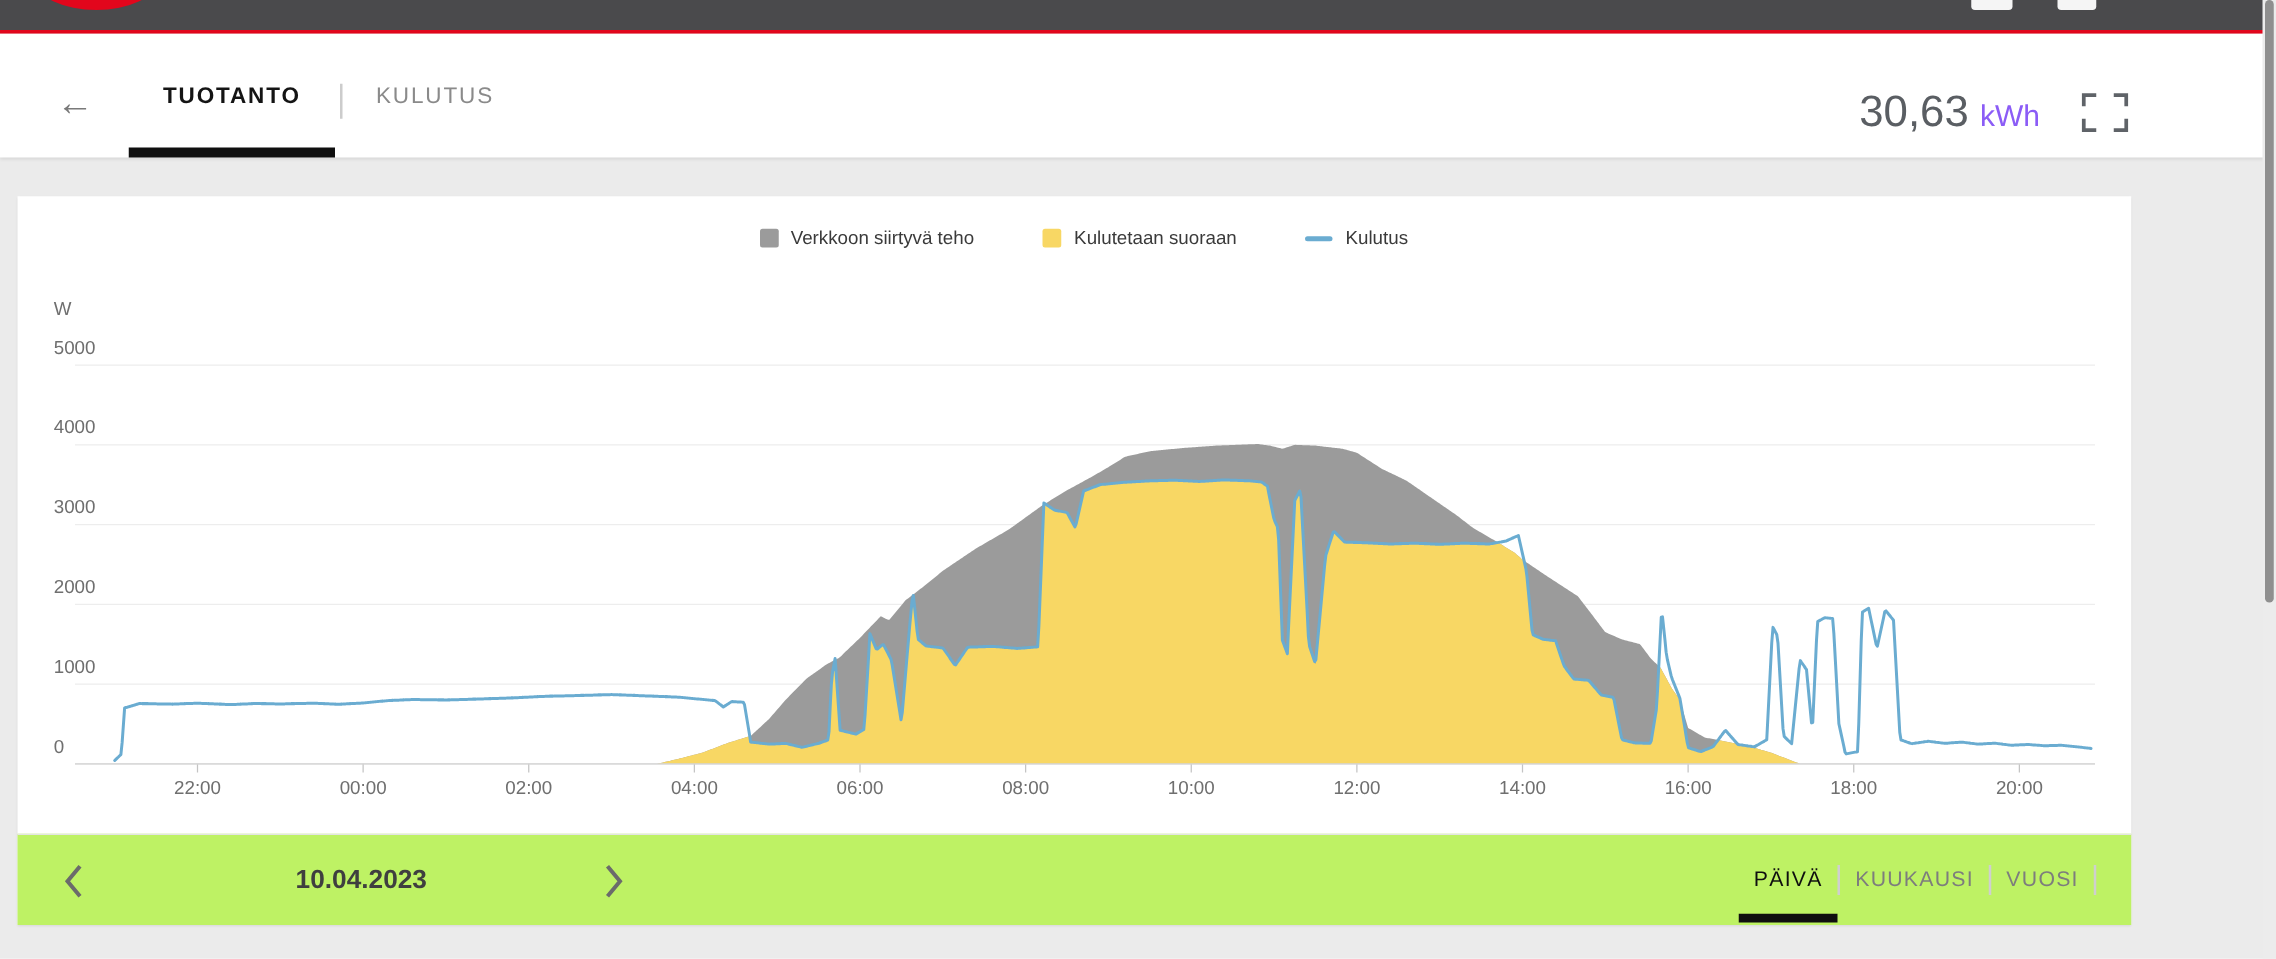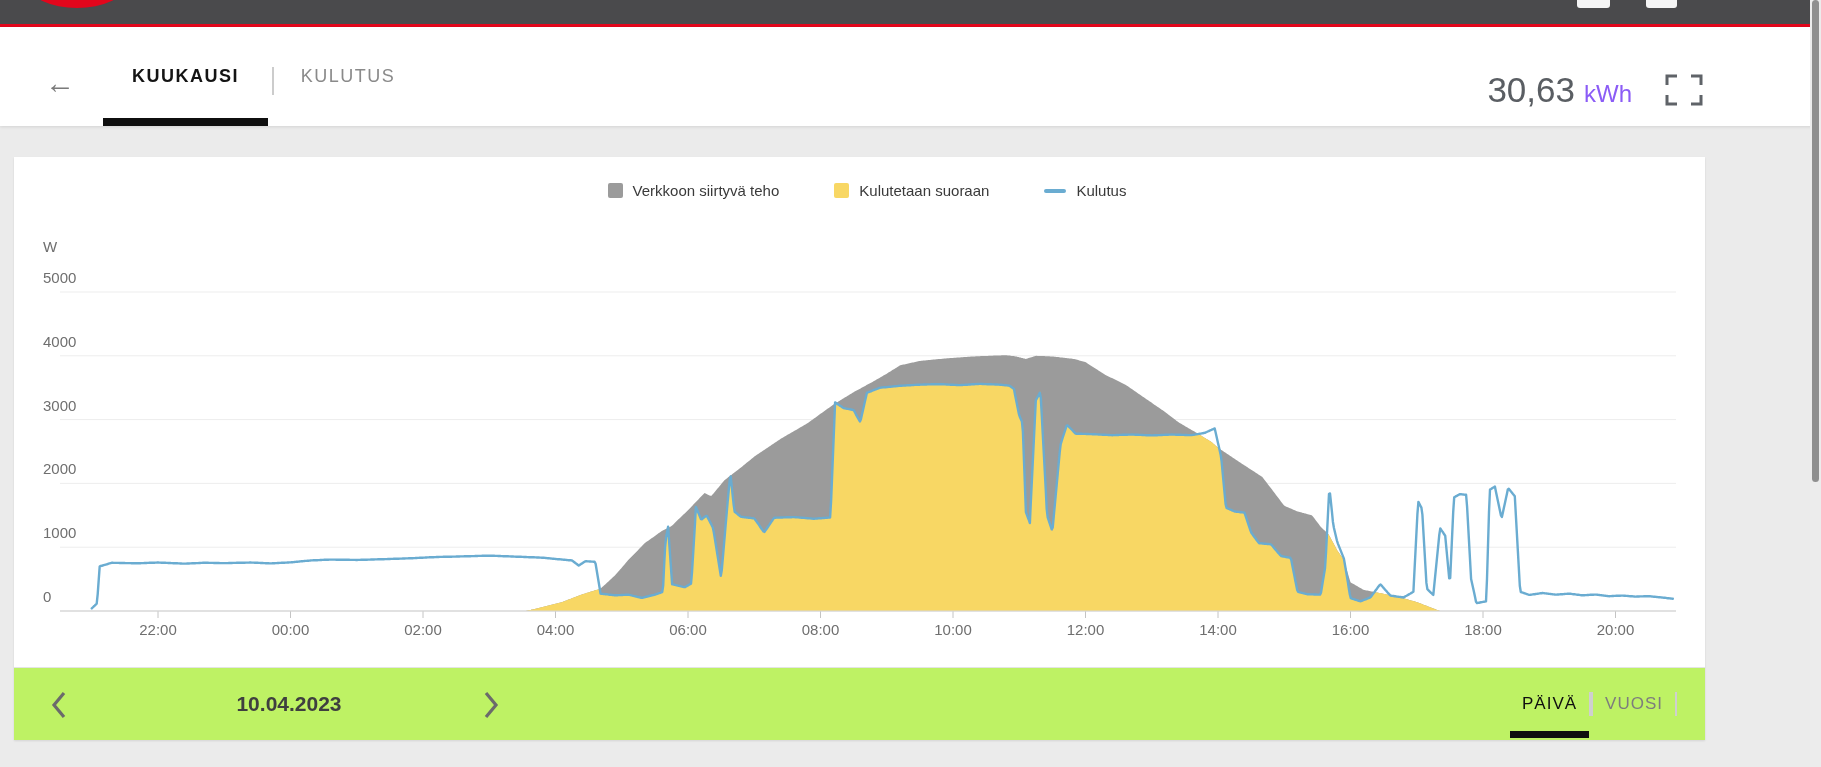--- a/index.html
+++ b/index.html
@@ -65,21 +65,21 @@
     <div class="winbtn b1"></div>
     <div class="winbtn b2"></div>
   </div>
   <div class="redline"></div>
 
   <div class="tabstrip">
     <button class="backbtn">
       <span>←</span>
     </button>
     <div class="toptab active">
-      <span>KUUKAUSI</span>
+      <span>TUOTANTO</span>
       <div class="tab-underline"></div>
     </div>
     <div class="topsep"></div>
     <div class="toptab inactive">
       <span>KULUTUS</span>
     </div>
     <div class="energy">
       <span class="val">30,63</span>
       <span class="unit">kWh</span>
       <span class="fsicon">
@@ -162,20 +162,23 @@
           <polyline points="3,2 13,14 3,26" fill="none" stroke="#6b6b6b" stroke-width="3.2"></polyline>
         </svg>
       </button>
 
       <div class="periodtabs">
         <div class="ptab active">
           <span>PÄIVÄ</span>
           <div class="ptab-underline"></div>
         </div>
         <div class="psep"></div>
+        <div class="ptab">
+          <span>KUUKAUSI</span>
+        </div>
         <div class="psep"></div>
         <div class="ptab">
           <span>VUOSI</span>
         </div>
         <div class="psep"></div>
       </div>
     </div>
   </div>
 
   <div class="scroll-track">

